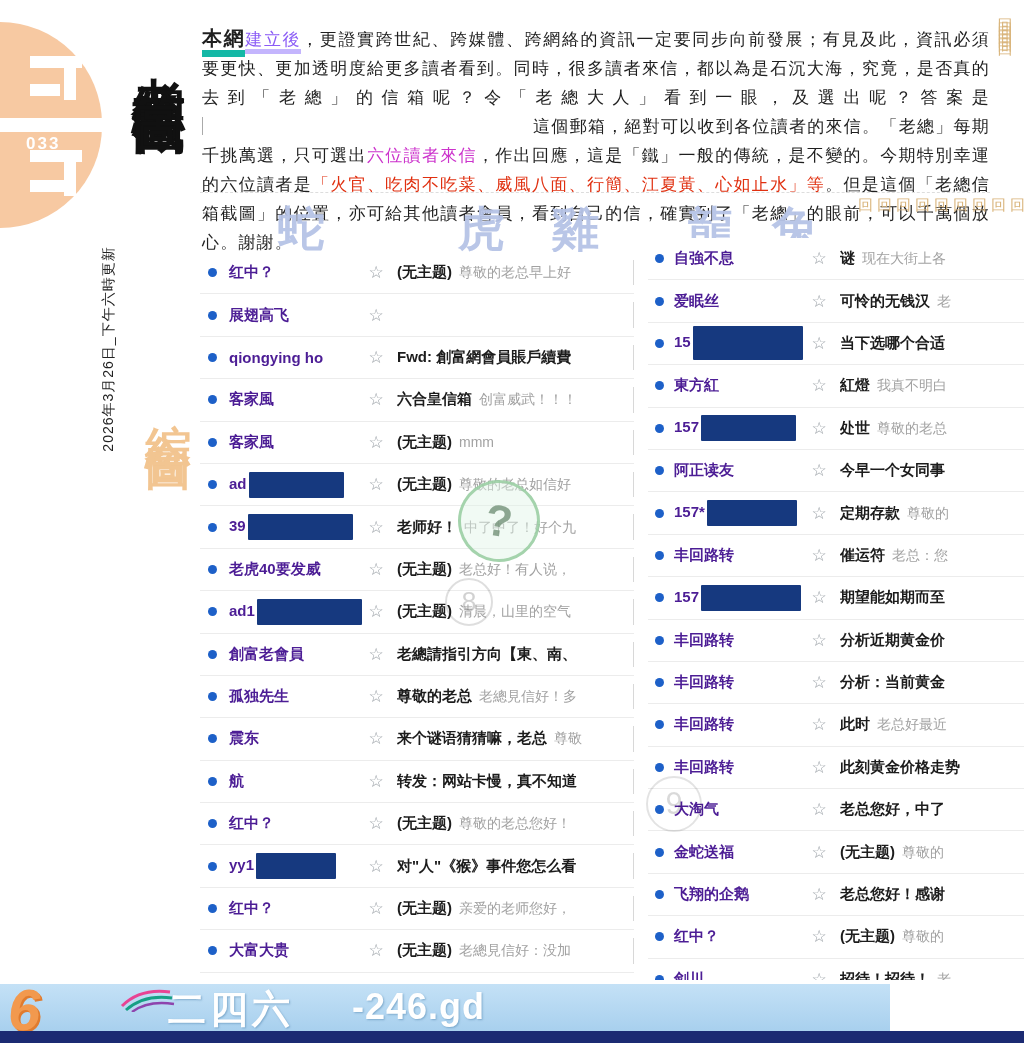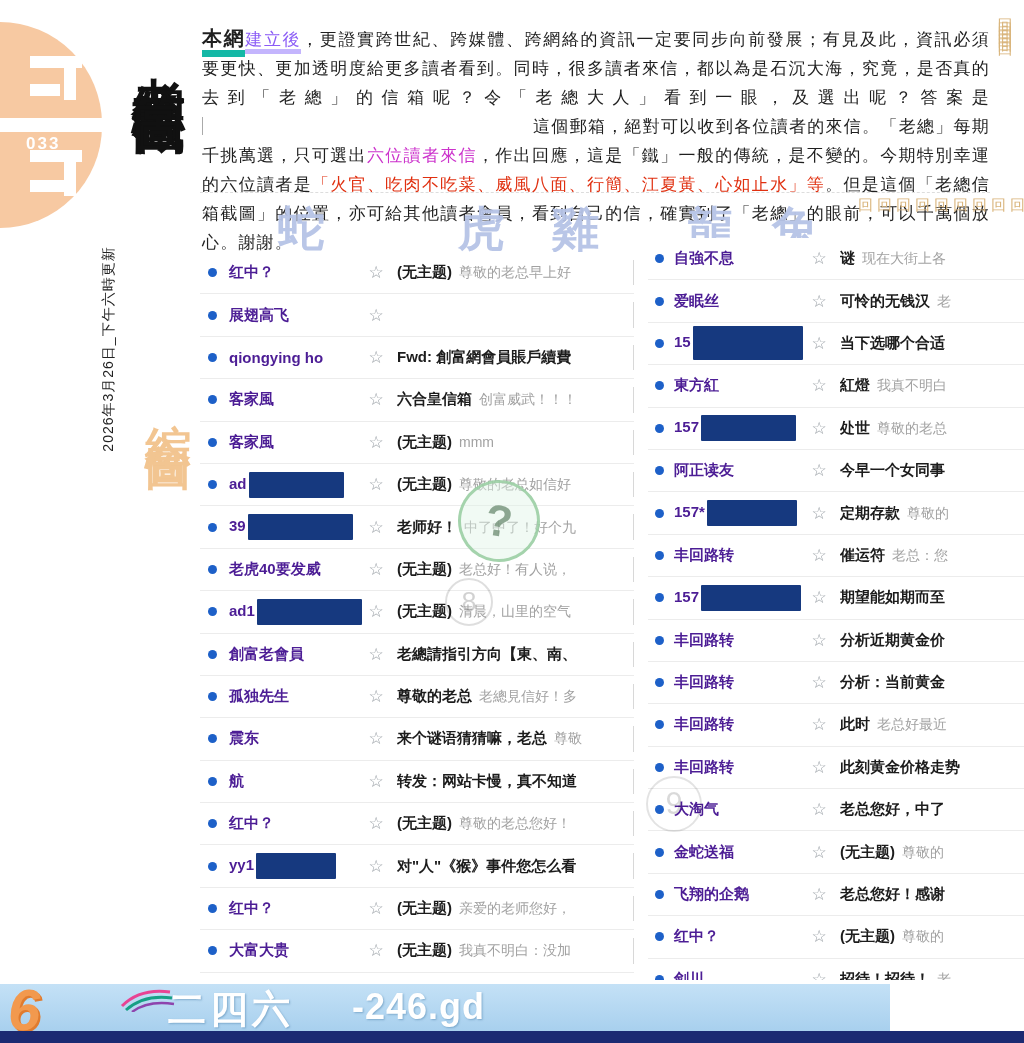--- a/index.html
+++ b/index.html
@@ -243,21 +243,21 @@
     <div class="mail-row">
     <span class="dot"></span>
     <span class="sender"><span class="sender-text">红中？</span></span>
     <span class="star">☆</span>
     <span class="subj-wrap"><span class="subject">(无主题)</span><span class="preview">亲爱的老师您好，</span></span>
   </div>
     <div class="mail-row">
     <span class="dot"></span>
     <span class="sender"><span class="sender-text">大富大贵</span></span>
     <span class="star">☆</span>
-    <span class="subj-wrap"><span class="subject">(无主题)</span><span class="preview">我真不明白：没加</span></span>
+    <span class="subj-wrap"><span class="subject">(无主题)</span><span class="preview">老總見信好：没加</span></span>
   </div>
   </div>
 <div class="mail-col col-right" id="list-right">
     <div class="mail-row">
     <span class="dot"></span>
     <span class="sender"><span class="sender-text">自強不息</span></span>
     <span class="star">☆</span>
     <span class="subj-wrap"><span class="subject">谜</span><span class="preview">现在大街上各</span></span>
   </div>
     <div class="mail-row">

